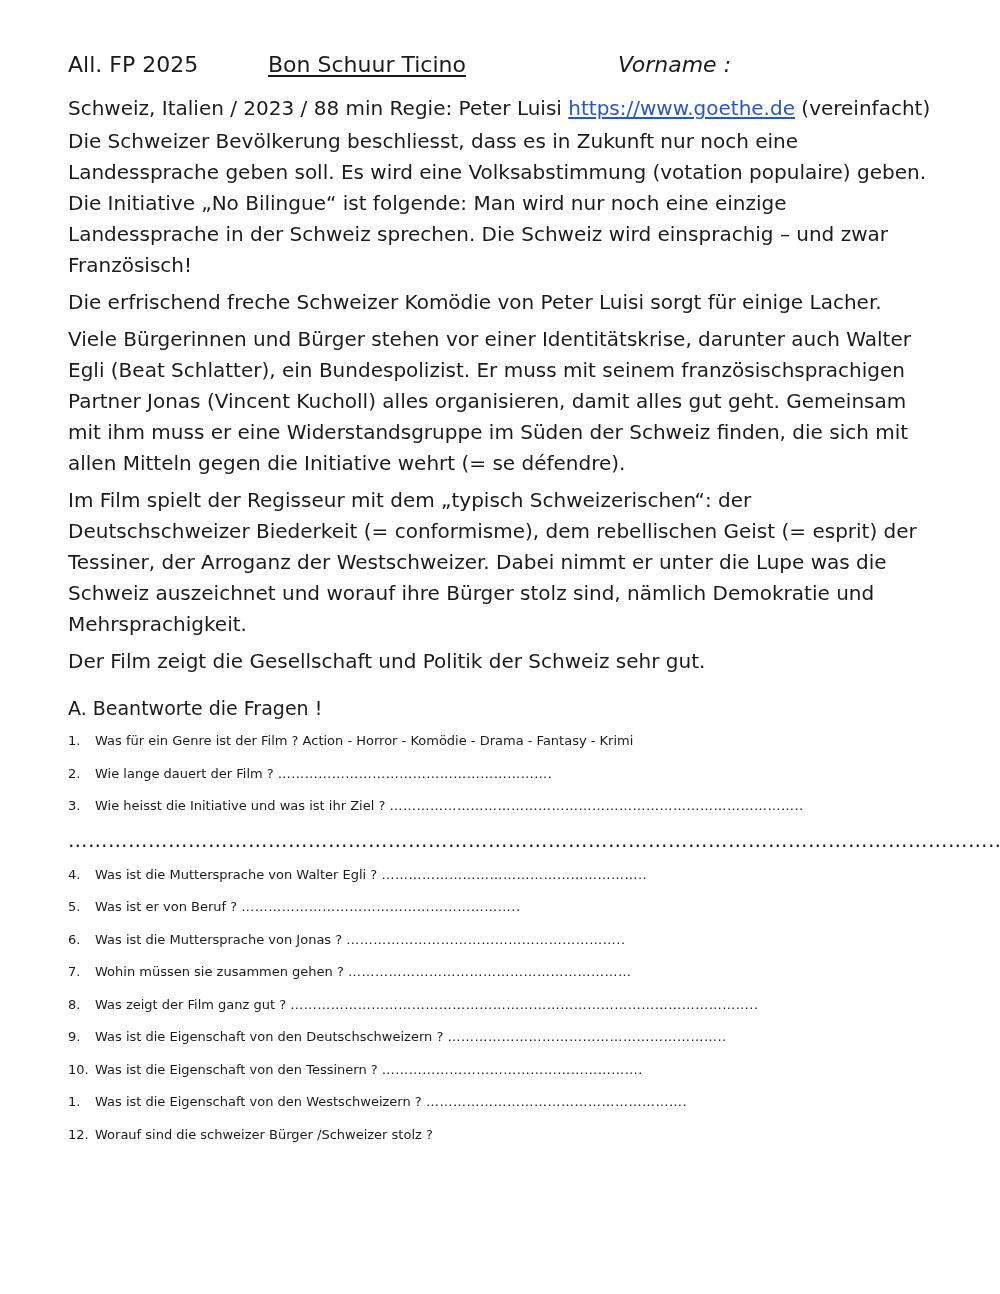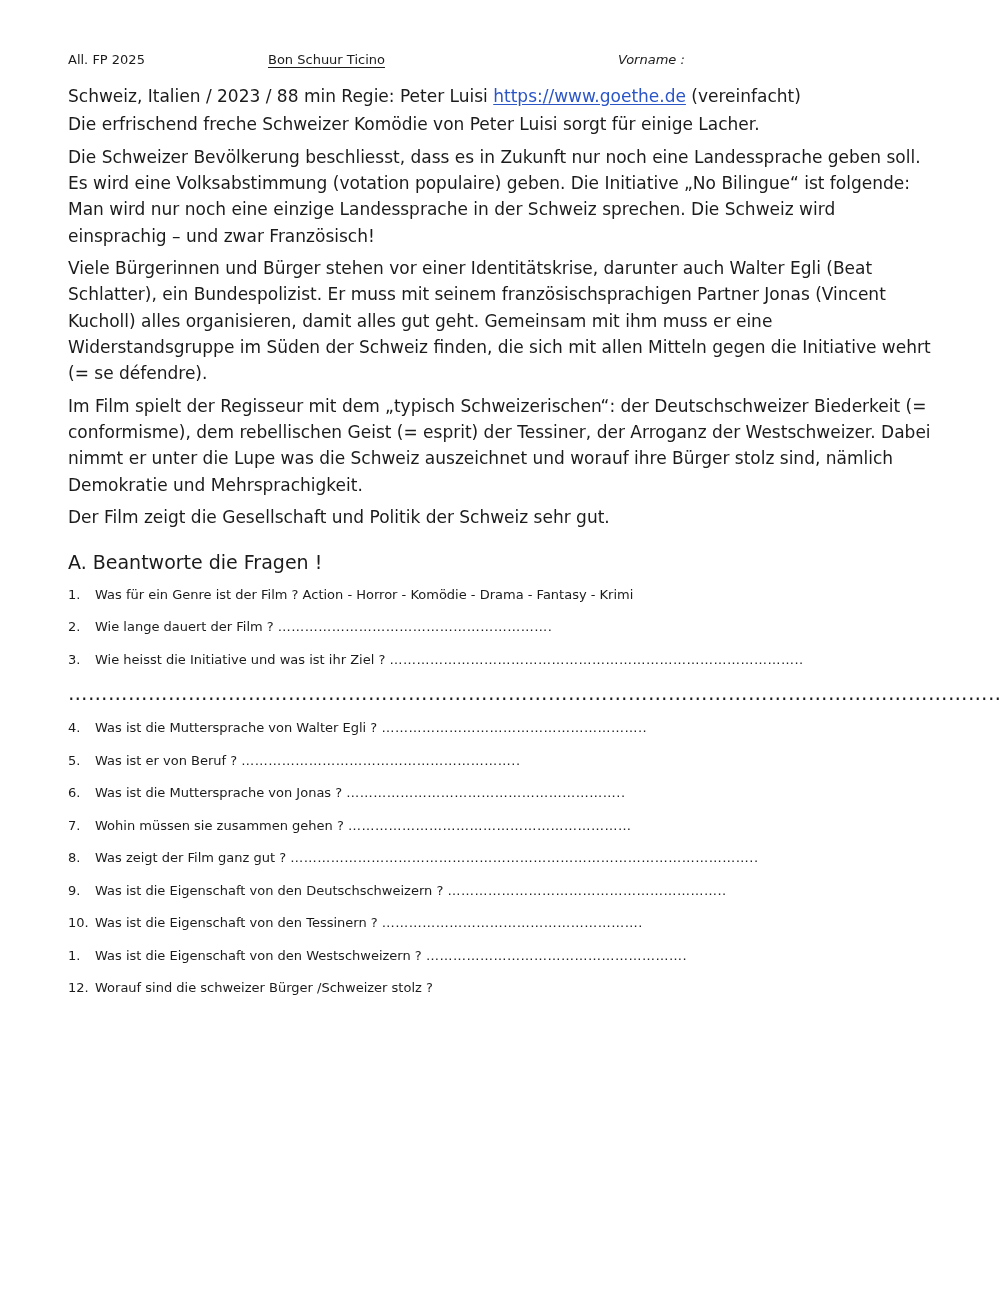--- a/index.html
+++ b/index.html
@@ -17,21 +17,21 @@
   .page {
     width: 1000px;
     min-height: 1294px;
     box-sizing: border-box;
     padding: 52px 62px 20px 68px;
     background: #ffffff;
   }
   .header-row {
     display: flex;
     align-items: flex-end;
-    font-size: 13px;
+    font-size: 22px;
     margin-bottom: 16px;
   }
   .header-left {
     flex: 0 0 auto;
     width: 200px;
   }
   .header-center {
     flex: 0 0 auto;
     width: 320px;
     text-align: left;
@@ -40,21 +40,21 @@
     text-decoration: underline;
     text-underline-offset: 3px;
   }
   .header-right {
     flex: 1 1 auto;
     text-align: left;
     padding-left: 30px;
     font-style: italic;
   }
   .para {
-    font-size: 17px;
+    font-size: 20px;
     line-height: 1.55;
     margin: 0 0 2px 0;
     text-align: left;
   }
   .para.block {
     margin-bottom: 6px;
   }
   a.link {
     color: #2a55c7;
     text-decoration: underline;
@@ -95,23 +95,23 @@
 <div class="page">
 
   <div class="header-row">
     <div class="header-left">All. FP 2025</div>
     <div class="header-center"><span>Bon Schuur Ticino</span></div>
     <div class="header-right">Vorname :</div>
   </div>
 
   <div class="para"><span>Schweiz, Italien / 2023 / 88 min Regie: Peter Luisi </span><a class="link" href="#">https://www.goethe.de</a><span> (vereinfacht)</span></div>
 
+  <div class="para block">Die Schweizer Bevölkerung beschliesst, dass es in Zukunft nur noch eine Landessprache geben soll. Es wird eine Volksabstimmung (votation populaire) geben. Die Initiative  „No Bilingue“ ist folgende: Man wird nur noch eine einzige Landessprache in der Schweiz sprechen. Die Schweiz wird einsprachig – und zwar Französisch!</div>
+
   <div class="para block">Die erfrischend freche Schweizer Komödie von Peter Luisi sorgt für einige Lacher.</div>
-
-  <div class="para block">Die Schweizer Bevölkerung beschliesst, dass es in Zukunft nur noch eine Landessprache geben soll. Es wird eine Volksabstimmung (votation populaire) geben. Die Initiative  „No Bilingue“ ist folgende: Man wird nur noch eine einzige Landessprache in der Schweiz sprechen. Die Schweiz wird einsprachig – und zwar Französisch!</div>
 
   <div class="para block">Viele Bürgerinnen und Bürger stehen vor einer Identitätskrise, darunter auch Walter Egli (Beat Schlatter), ein Bundespolizist. Er muss mit seinem französischsprachigen Partner Jonas (Vincent Kucholl) alles organisieren, damit alles gut geht. Gemeinsam mit ihm muss er eine Widerstandsgruppe im Süden der Schweiz finden, die sich mit allen Mitteln gegen die Initiative wehrt (= se défendre).</div>
 
   <div class="para block">Im Film spielt der Regisseur mit dem „typisch Schweizerischen“: der Deutschschweizer Biederkeit (= conformisme), dem rebellischen Geist (= esprit) der Tessiner, der Arroganz der Westschweizer. Dabei nimmt er unter die Lupe was die Schweiz auszeichnet und worauf ihre Bürger stolz sind, nämlich Demokratie und Mehrsprachigkeit.</div>
 
   <div class="para block">Der Film zeigt die Gesellschaft und Politik der Schweiz sehr gut.</div>
 
   <div class="section-title">A. Beantworte die Fragen !</div>
 
   <div class="q-list">

